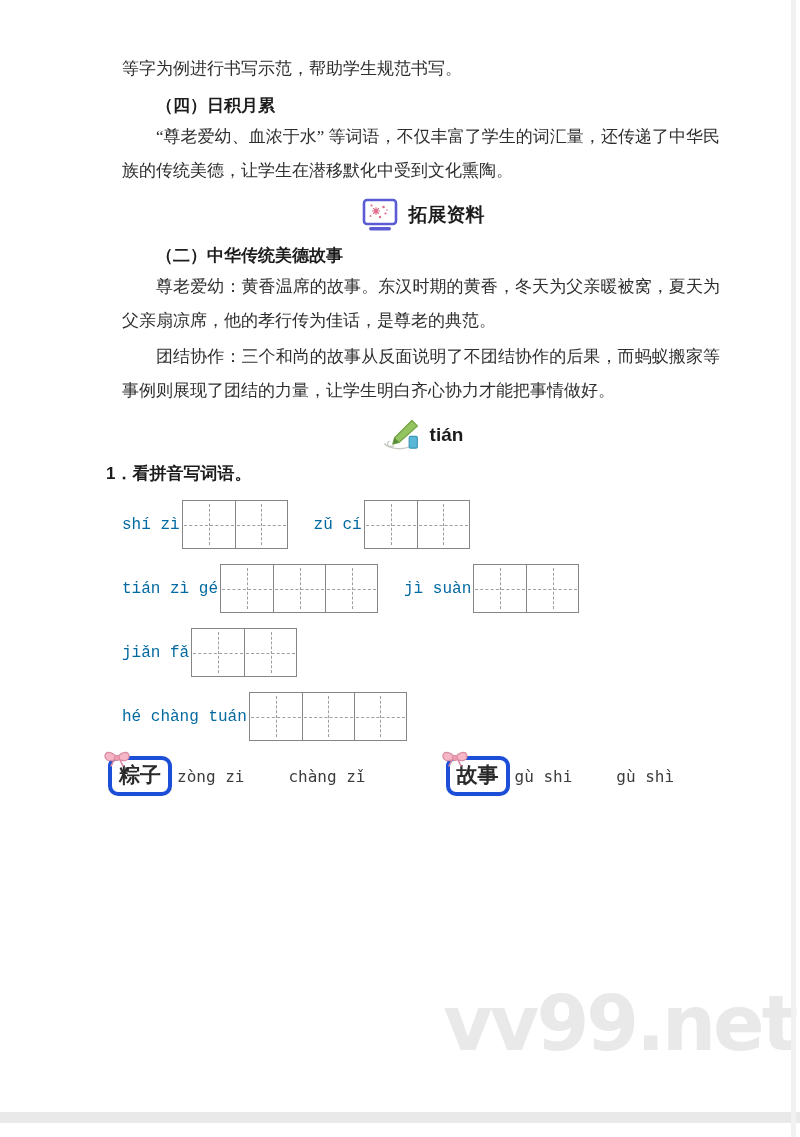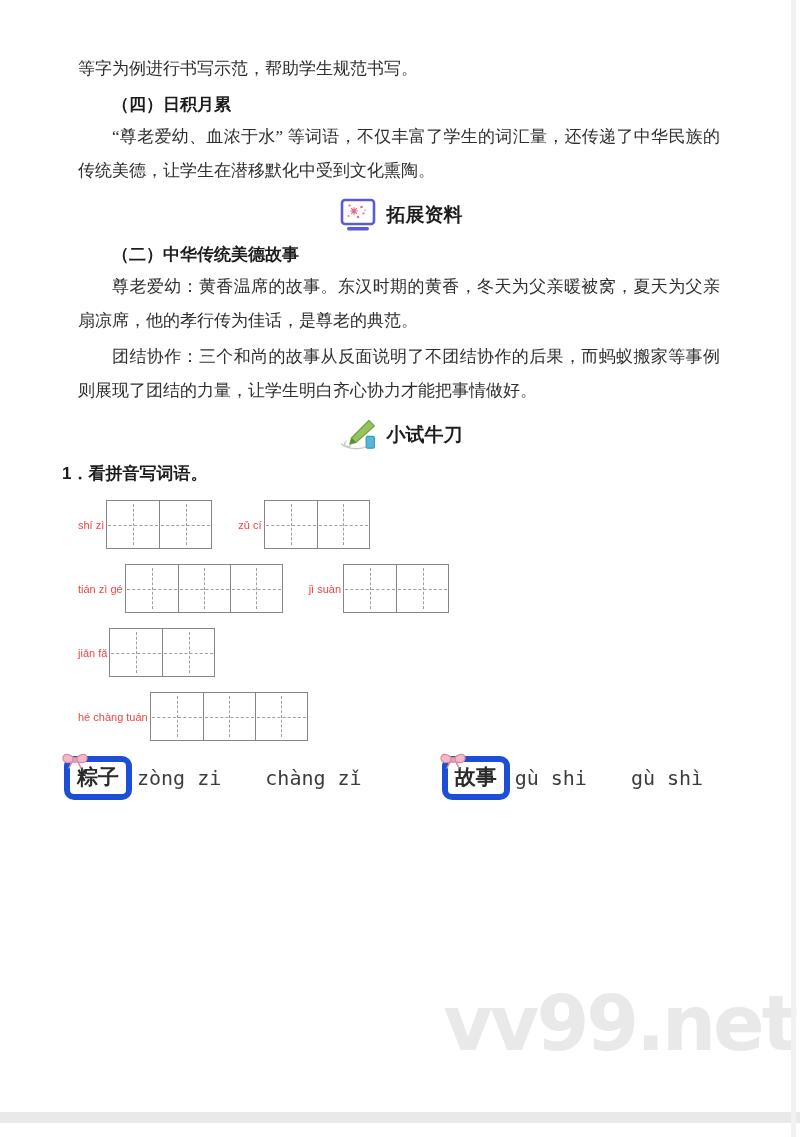--- a/index.html
+++ b/index.html
@@ -1,63 +1,64 @@
 <!DOCTYPE html>
 <html><head>
 <meta charset="utf-8">
 <style>
   * { box-sizing: border-box; }
   html,body { margin:0; padding:0; background:#ffffff; }
   .page {
     position:relative; width:800px; height:1137px; background:#ffffff;
     overflow:hidden; font-family:"Liberation Serif","DejaVu Serif",serif;
     color:#2e2e2e;
+    padding-left:44px;
   }
   .edge-strip { position:absolute; top:0; bottom:0; right:4px; width:5px; background:#f1f1f1; }
   .page-gap { position:absolute; left:0; right:0; top:1112px; height:11px; background:#e9e9e9; }
 
   p.body { margin:2px 80px 0 78px; font-size:17px; line-height:34px; text-align:justify; text-indent:2em; }
   p.body.no-indent { text-indent:0; margin-top:52px; }
 
-  h3.sub { margin:8px 4px 0 112px; font-family:Liberation Mono, monospace;
+  h3.sub { margin:8px 4px 0 112px; font-family:Liberation Serif, serif;
            font-size:17px; font-weight:bold; color:#1c1c1c; line-height:24px; }
   h3.sub.tight { margin-top:4px; }
 
   .section-header { margin:6px 0 0; height:42px; display:flex; align-items:center; justify-content:center; gap:9px; }
   .section-header .hdr-icon { display:inline-flex; width:40px; height:38px; }
   .section-header .hdr-title { font-family:"Liberation Sans","DejaVu Sans",sans-serif;
            font-size:19px; font-weight:bold; color:#1c1c1c; }
 
   .q-label { margin:6px 0 14px 62px; font-family:"Liberation Sans","DejaVu Sans",sans-serif;
            font-size:17px; font-weight:bold; color:#1c1c1c; line-height:24px; }
   .q-label.second { margin-top:14px; margin-bottom:10px; }
 
   .pinyin-wrap { margin-left:78px; }
   .pinyin-row { display:flex; align-items:center; margin-bottom:15px; }
   .pinyin-item { display:flex; align-items:center; }
   .pinyin-item + .pinyin-item { margin-left:26px; }
   .pinyin-row:nth-child(3) .pinyin-item + .pinyin-item,
   .pinyin-row:nth-child(4) .pinyin-item + .pinyin-item { margin-left:40px; }
-  .pinyin-label { font-family:Liberation Sans, sans-serif;
-           font-size:11px; color:#ef4444; margin-right:2px; white-space:pre; }
+  .pinyin-label { font-family:Liberation Mono, monospace;
+           font-size:16px; color:#0369a1; margin-right:2px; white-space:pre; }
   .pgrid { display:flex; border:1.5px solid #868686; background:#fff; }
   .pcell { width:52px; height:47px; position:relative; border-left:1.5px solid #868686; }
   .pcell:first-child { border-left:none; }
   .pcell::before { content:""; position:absolute; left:50%; top:3px; bottom:3px; border-left:1.5px dashed #9f9f9f; }
   .pcell::after  { content:""; position:absolute; top:50%; left:1px; right:1px; border-top:1.5px dashed #9f9f9f; }
 
   .choice-row { display:flex; align-items:center; margin:10px 0 0 64px; gap:80px; }
   .choice-item { display:flex; align-items:center; }
   .word-badge { position:relative; display:inline-flex; align-items:center;
-           border:6px solid #1d4ed8; border-radius:10px; padding:1px 7px 3px;
+           border:4px solid #1d4ed8; border-radius:10px; padding:1px 7px 3px;
            font-family:"Liberation Serif","DejaVu Serif",serif; font-weight:bold;
            font-size:21px; color:#2a2a2a; }
   .word-badge .bow { position:absolute; top:-12px; left:-10px; width:30px; height:20px; }
   .pinyin-option { font-family:"DejaVu Sans Mono","Liberation Mono",monospace;
-           font-size:20px; color:#3c3c3c; margin-left:5px; }
+           font-size:16px; color:#3c3c3c; margin-left:5px; }
   .pinyin-option + .pinyin-option { margin-left:44px; }
 
   .watermark { position:absolute; top:986px; right:5px; font-family:"DejaVu Sans","Liberation Sans",sans-serif;
            font-weight:bold; font-size:76px; letter-spacing:-3px; color:#e9e9e9; line-height:1; }
 </style>
 </head>
 <body>
 
 <div class="page">
 
@@ -93,21 +94,21 @@
   <div class="section-header">
     <span class="hdr-icon">
       <svg viewBox="0 0 44 38" xmlns="http://www.w3.org/2000/svg">
         <path d="M4 29 C10 35 26 36 35 30" stroke="#c3cbc1" stroke-width="1.6" fill="none" stroke-linecap="round"></path>
         <path d="M9 26 C5 29 8 33 14 31" stroke="#c3cbc1" stroke-width="1.4" fill="none" stroke-linecap="round"></path>
         <path d="M34 3 L40 9 L20 27 L13 29 L15 22 Z" fill="#93c45f" stroke="#74a546" stroke-width="1.4" stroke-linejoin="round"></path>
         <path d="M15 22 L13 29 L20 27 Z" fill="#5d8c3a"></path>
         <rect x="31" y="20.5" width="9" height="13" rx="1.5" fill="#59b7d8" stroke="#3f98b8" stroke-width="1.3"></rect>
       </svg>
     </span>
-    <span class="hdr-title">小试牛刀</span>
+    <span class="hdr-title">tián</span>
   </div>
 
   <p class="q-label">1．看拼音写词语。</p>
 
   <div class="pinyin-wrap">
       <div class="pinyin-row">
         <div class="pinyin-item">
           <span class="pinyin-label">shí zì</span>
           <div class="pgrid">
             <div class="pcell"></div>

